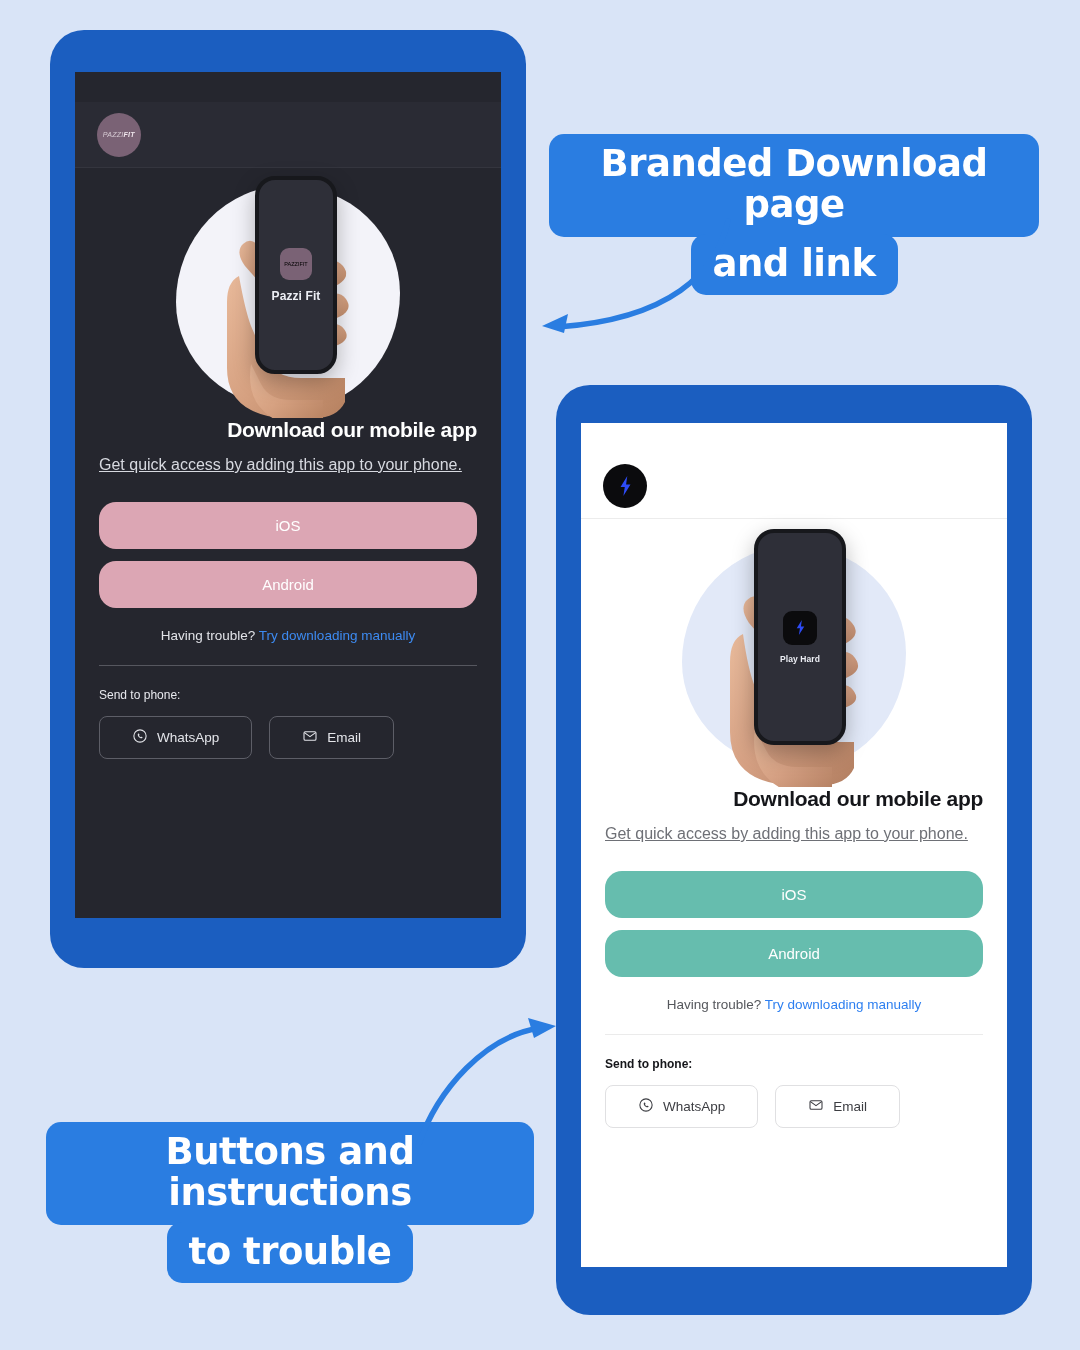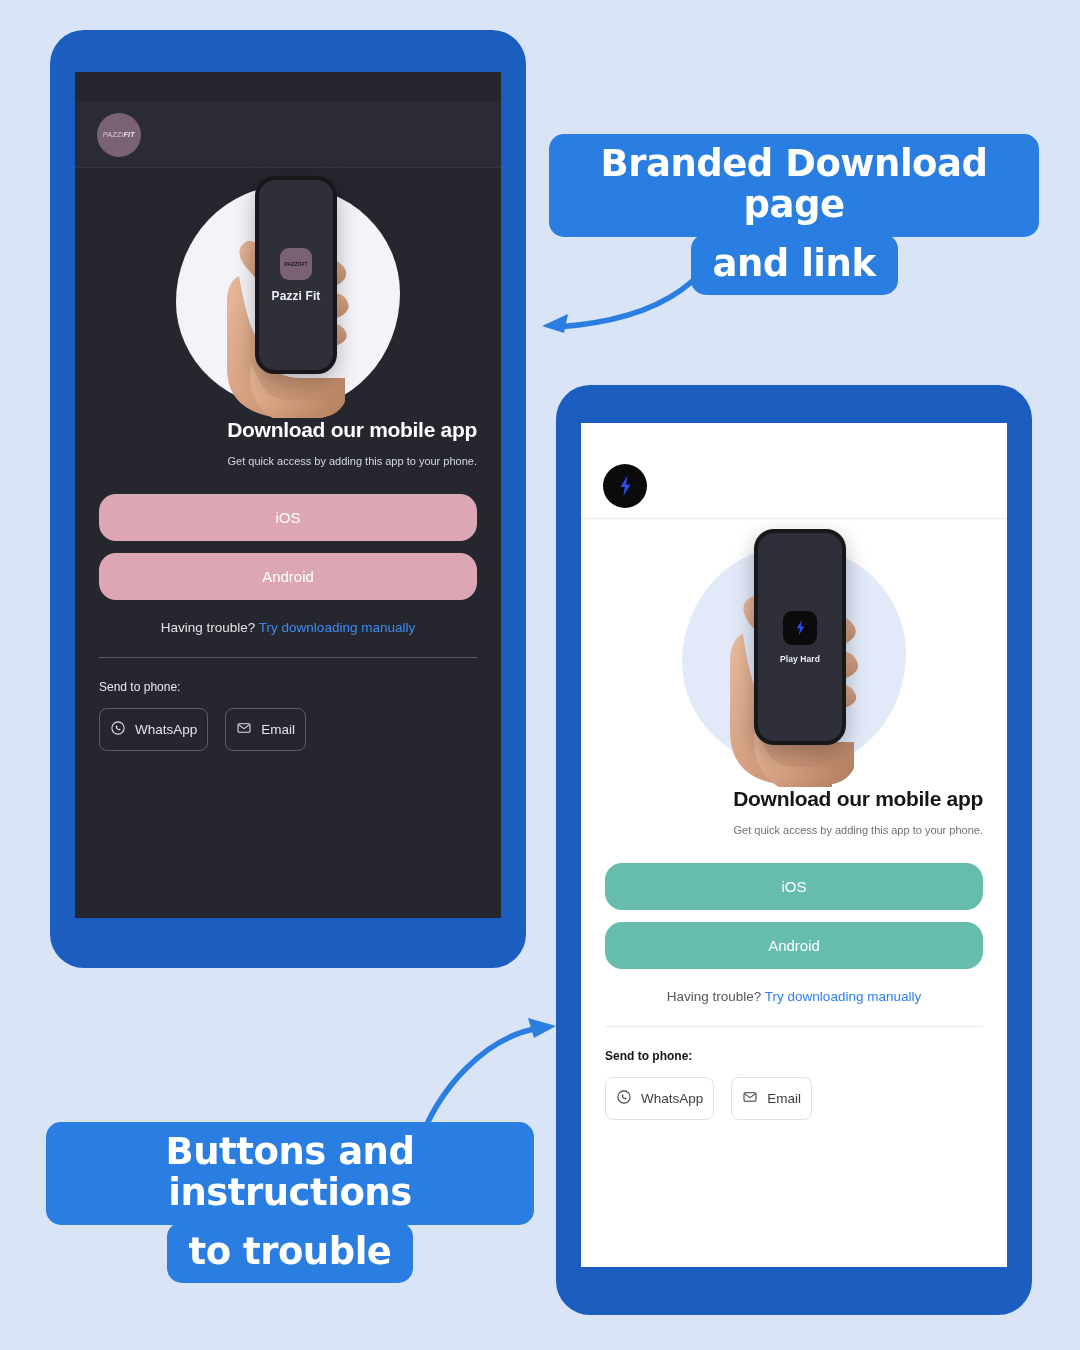--- a/index.html
+++ b/index.html
@@ -108,22 +108,22 @@
 
   
   .body-pad { padding: 0 24px; }
   .title {
     text-align: right;
     font-size: 21px; font-weight: 700; letter-spacing: -.3px;
   }
   .title.dark  { color: #ffffff; }
   .title.light { color: #15161a; }
   .subtitle {
-    text-align: right; margin-top: 11px;
-    font-size: 11px; line-height: 1.55;
+    text-align: left; margin-top: 11px;
+    font-size: 16px; line-height: 1.55; text-decoration: underline;
   }
   .subtitle.dark  { color: #d7d9e0; }
   .subtitle.light { color: #6e7076; }
 
   .store-btn {
     display: block; width: 100%; box-sizing: border-box;
     border: none; border-radius: 17px;
     padding: 15px 0;
     font-size: 15px; font-weight: 500;
     color: #ffffff; text-align: center;
@@ -150,21 +150,21 @@
 
   .send-label {
     margin-top: 22px; font-size: 12px; font-weight: 700;
   }
   .send-label.dark  { color: #e8e9ee; font-weight: 400; }
   .send-label.light { color: #15161a; }
 
   .share-row { display: flex; gap: 17px; margin-top: 14px; }
   .share-btn {
     display: inline-flex; align-items: center; gap: 9px;
-    padding: 11px 10px;
+    padding: 11px 32px;
     border-radius: 8px;
     font-size: 13.5px;
     cursor: pointer;
     background: transparent;
     font-family: inherit;
   }
   .share-btn.dark  { border: 1px solid #5d5e67; color: #e4e5ea; }
   .share-btn.light { border: 1px solid #e0e0e2; color: #3c3d42; background:#fff; }
   .share-btn svg { width: 16px; height: 16px; flex: none; }
 

